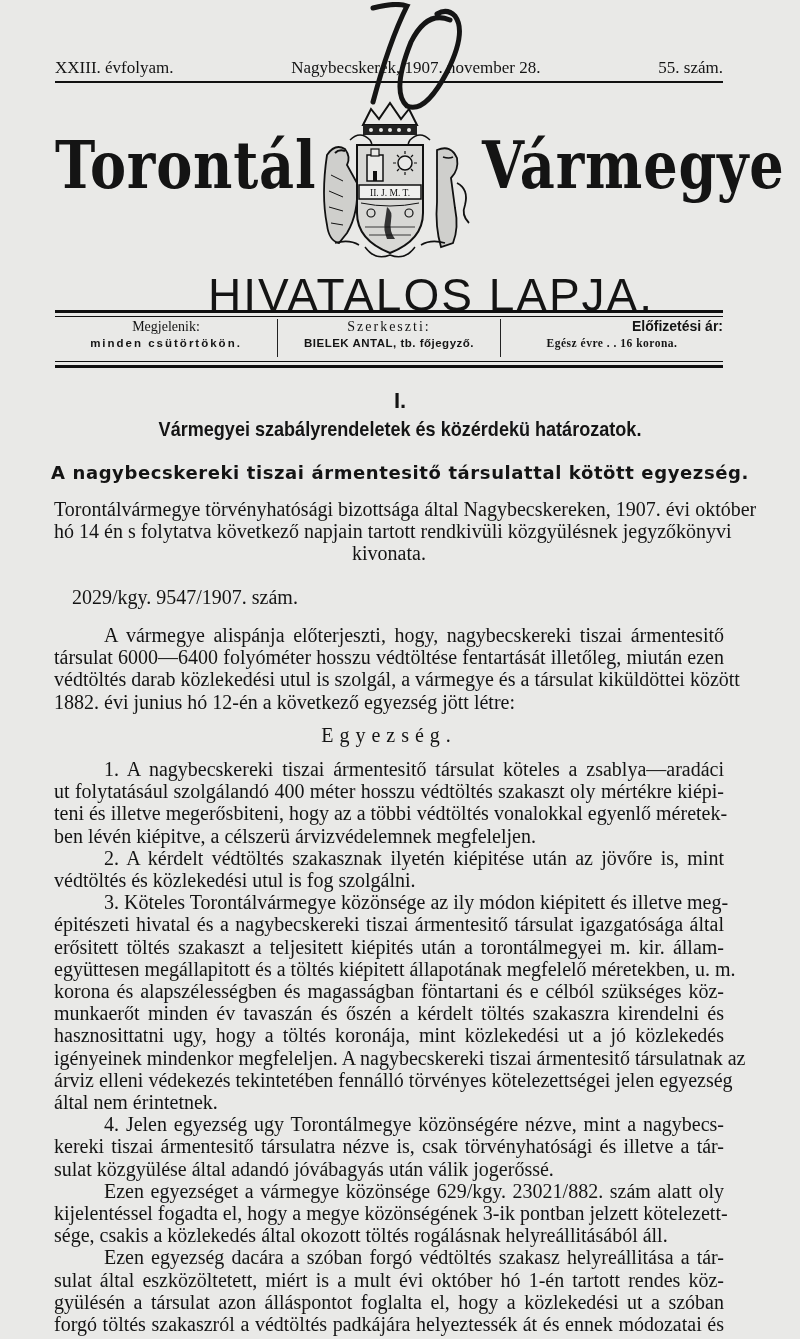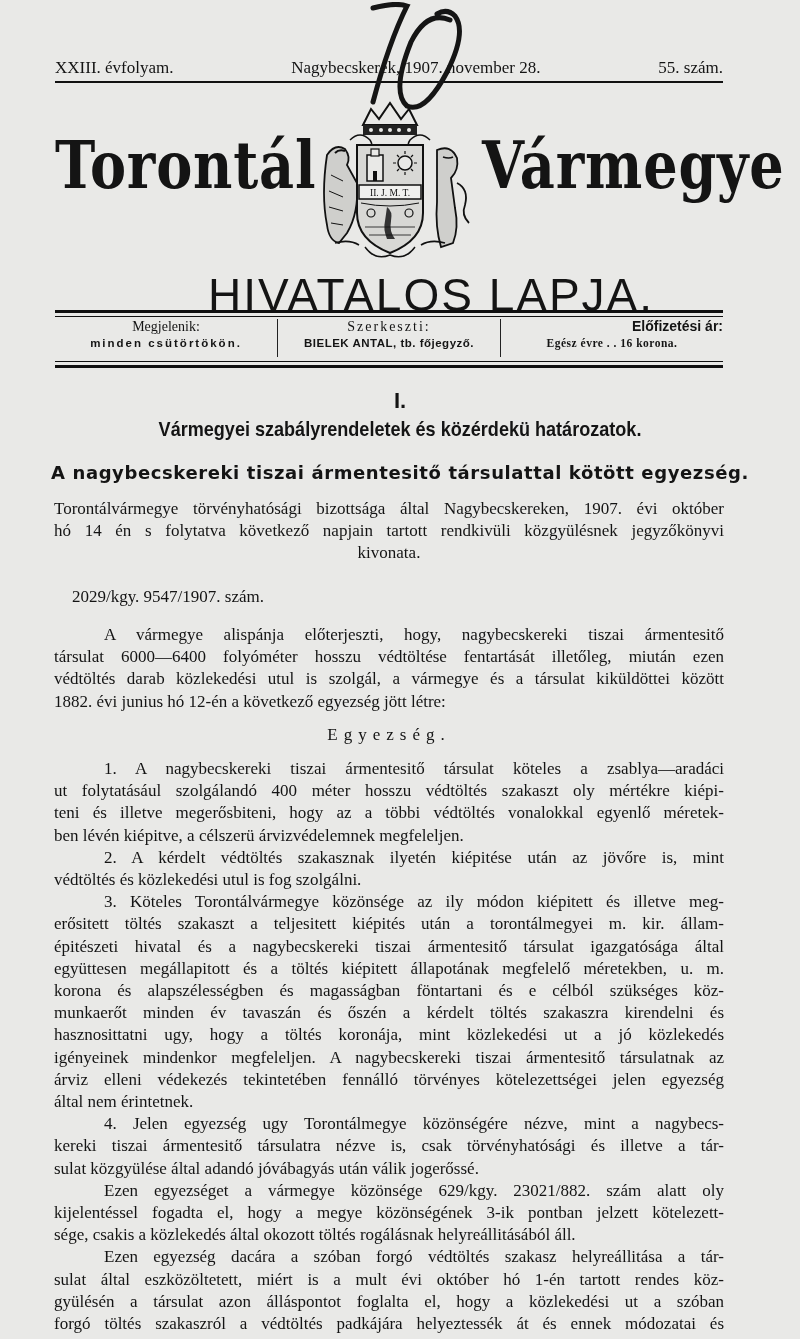--- a/index.html
+++ b/index.html
@@ -65,21 +65,21 @@
       transform: scaleX(0.86); transform-origin: center top;
     }
     .sec-sub {
       position: absolute; left: 0; width: 800px; top: 462px; text-align: center;
       font-family: "DejaVu Sans", sans-serif; font-weight: bold; font-size: 18px; letter-spacing: 0.6px;
     }
 
     
     .body-text {
       position: absolute; left: 54px; width: 670px;
-      font-family: "Liberation Serif", serif; font-size: 17px; line-height: 22.2px;
+      font-family: "Liberation Serif", serif; font-size: 20px; line-height: 22.2px;
     }
     .line { display: block; text-align: justify; text-align-last: justify; white-space: nowrap; height: 22.2px; }
     .line.last { text-align-last: left; }
     .line.center { text-align: center; text-align-last: center; }
     .line.indent { padding-left: 50px; }
     .plain { white-space: nowrap; }
     .spaced { letter-spacing: 6px; }
   </style>
 </head>
 <body>
@@ -208,22 +208,22 @@
     <span class="line last">ben lévén kiépitve, a célszerü árvizvédelemnek megfeleljen.</span>
   </div>
 
   <div class="body-text" style="top:846.8px;">
     <span class="line indent">2. A kérdelt védtöltés szakasznak ilyetén kiépitése után az jövőre is, mint</span>
     <span class="line last">védtöltés és közlekedési utul is fog szolgálni.</span>
   </div>
 
   <div class="body-text" style="top:891.2px;">
     <span class="line indent">3. Köteles Torontálvármegye közönsége az ily módon kiépitett és illetve meg-</span>
+    <span class="line">épitészeti hivatal és a nagybecskereki tiszai ármentesitő társulat igazgatósága által</span>
     <span class="line">erősitett töltés szakaszt a teljesitett kiépités után a torontálmegyei m. kir. állam-</span>
-    <span class="line">épitészeti hivatal és a nagybecskereki tiszai ármentesitő társulat igazgatósága által</span>
     <span class="line">együttesen megállapitott és a töltés kiépitett állapotának megfelelő méretekben, u. m.</span>
     <span class="line">korona és alapszélességben és magasságban föntartani és e célból szükséges köz-</span>
     <span class="line">munkaerőt minden év tavaszán és őszén a kérdelt töltés szakaszra kirendelni és</span>
     <span class="line">hasznosittatni ugy, hogy a töltés koronája, mint közlekedési ut a jó közlekedés</span>
     <span class="line">igényeinek mindenkor megfeleljen. A nagybecskereki tiszai ármentesitő társulatnak az</span>
     <span class="line">árviz elleni védekezés tekintetében fennálló törvényes kötelezettségei jelen egyezség</span>
     <span class="line last">által nem érintetnek.</span>
   </div>
 
   <div class="body-text" style="top:1113.2px;">

